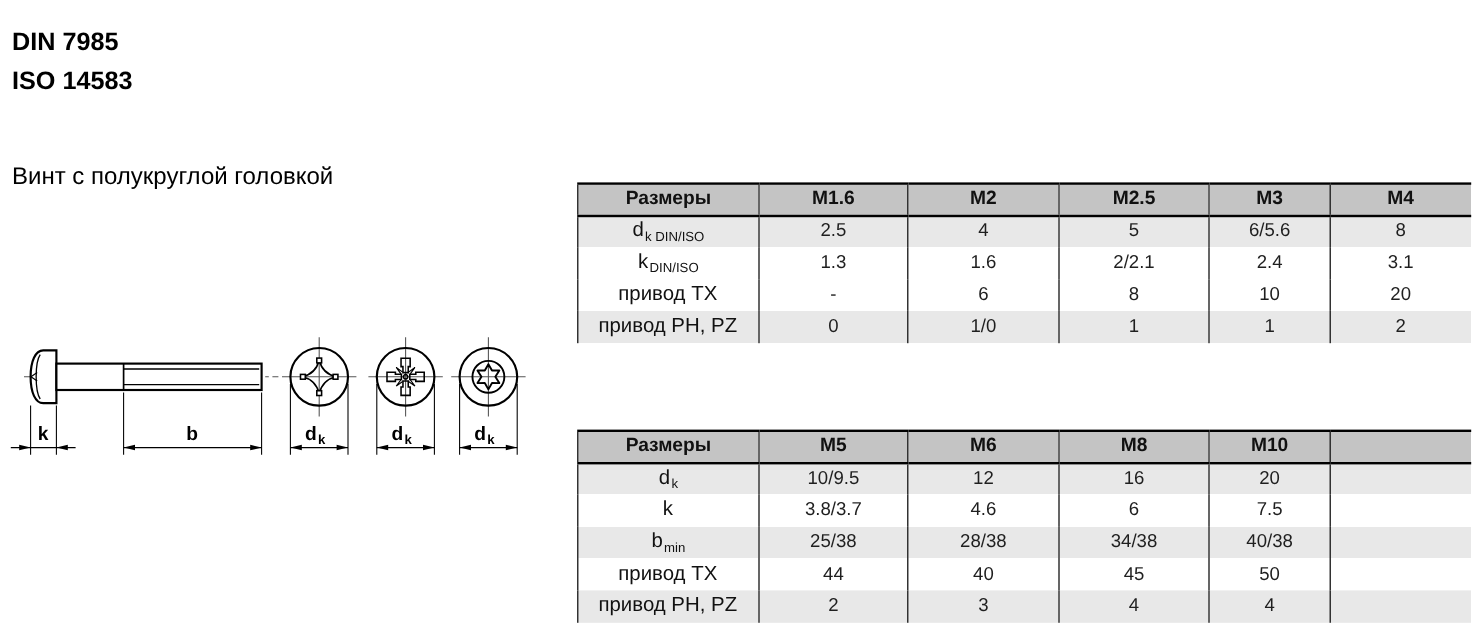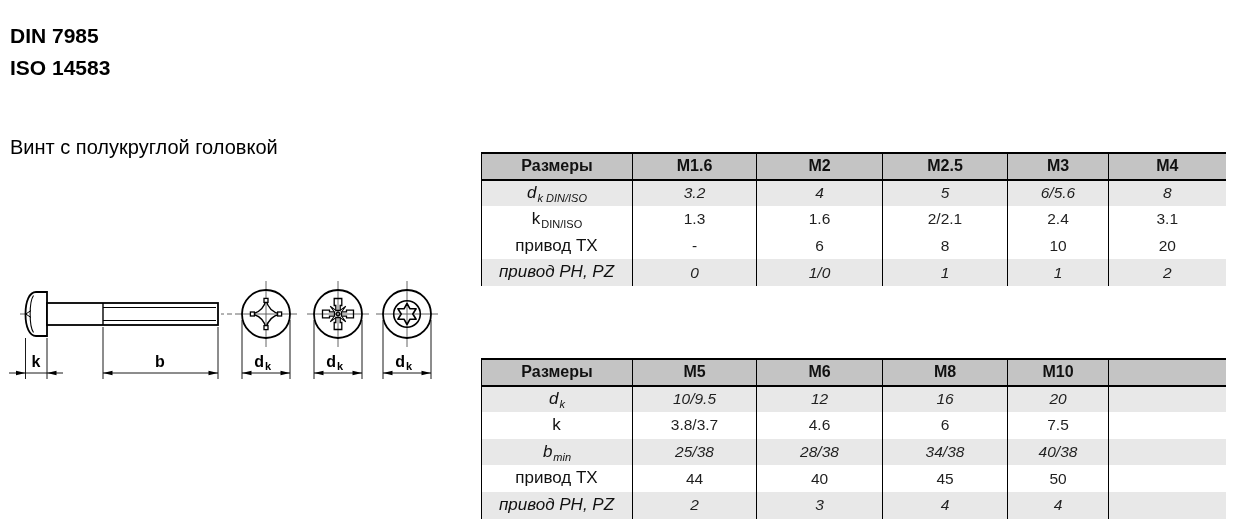--- a/index.html
+++ b/index.html
@@ -30,21 +30,21 @@
     text-align:center;vertical-align:middle;
     padding:0;height:26.6px;overflow:hidden;white-space:nowrap;
   }
   .size-table thead tr{background:var(--header-bg);}
   .size-table thead th{
     border-top:2.5px solid var(--border);
     border-bottom:2px solid var(--border);
     font-size:16px;font-weight:bold;color:#111;margin-left:17px;
   }
   .size-table tbody tr{background:var(--white-bg);}
-  .size-table tbody tr.stripe{background:var(--stripe-bg);font-style:italic;}
+  .size-table tbody tr.stripe{background:var(--stripe-bg);}
   .size-table td{font-size:15.5px;color:var(--text);}
   .size-table td.lbl{color:#111;}
   .lbl-base{font-size:17px;}
   .lbl-sub{font-size:11px;vertical-align:-4px;margin-left:1px;}
 
   svg text{font-family:"Liberation Sans", sans-serif;}
   .dim-label{font-size:16px;font-weight:bold;fill:#000;}
   .dim-label-sub{font-size:11px;font-weight:bold;fill:#000;}
 </style>
 </head>
@@ -151,21 +151,21 @@
         <th>M1.6</th>
         <th>M2</th>
         <th>M2.5</th>
         <th>M3</th>
         <th>M4</th>
       </tr>
     </thead>
   <tbody>
       <tr class="stripe">
         <td class="lbl"><span class="lbl-base">d</span><span class="lbl-sub">k DIN/ISO</span></td>
-        <td>3.2</td>
+        <td>2.5</td>
         <td>4</td>
         <td>5</td>
         <td>6/5.6</td>
         <td>8</td>
       </tr>
       <tr>
         <td class="lbl"><span class="lbl-base">k</span><span class="lbl-sub">DIN/ISO</span></td>
         <td>1.3</td>
         <td>1.6</td>
         <td>2/2.1</td>

